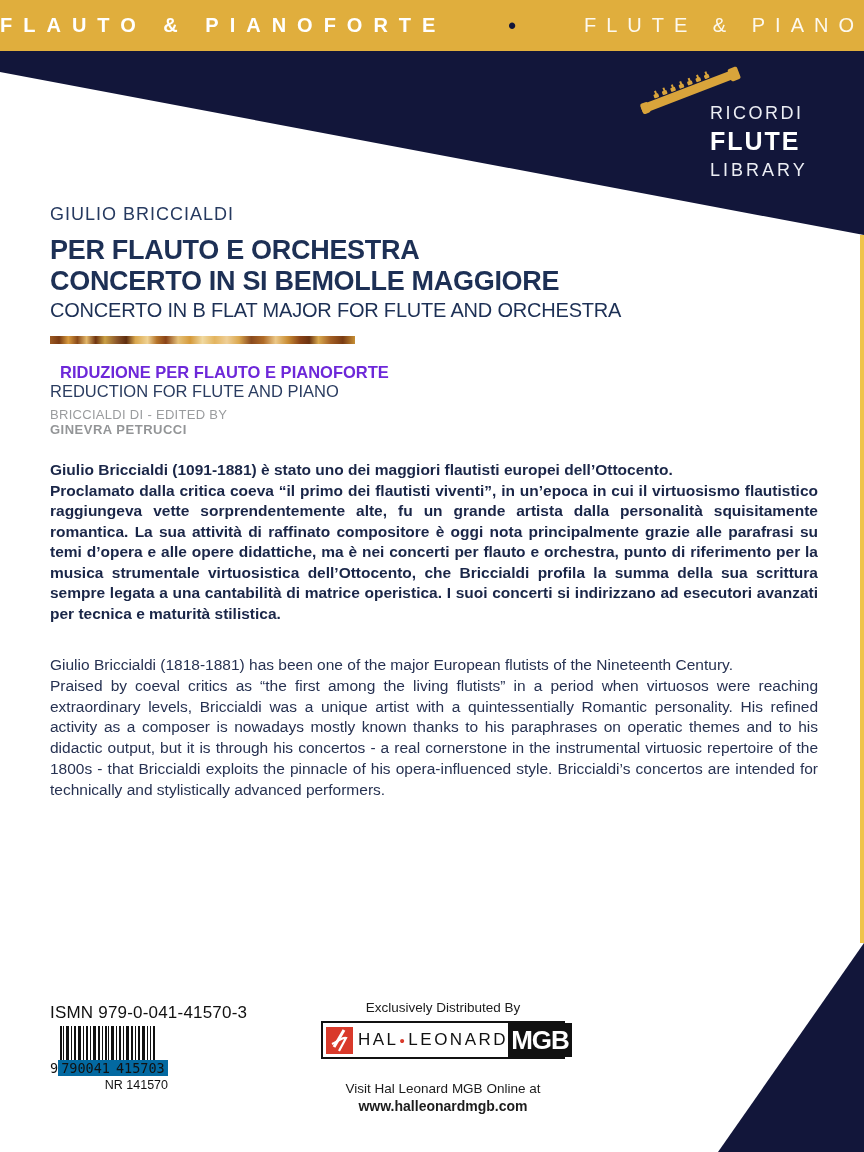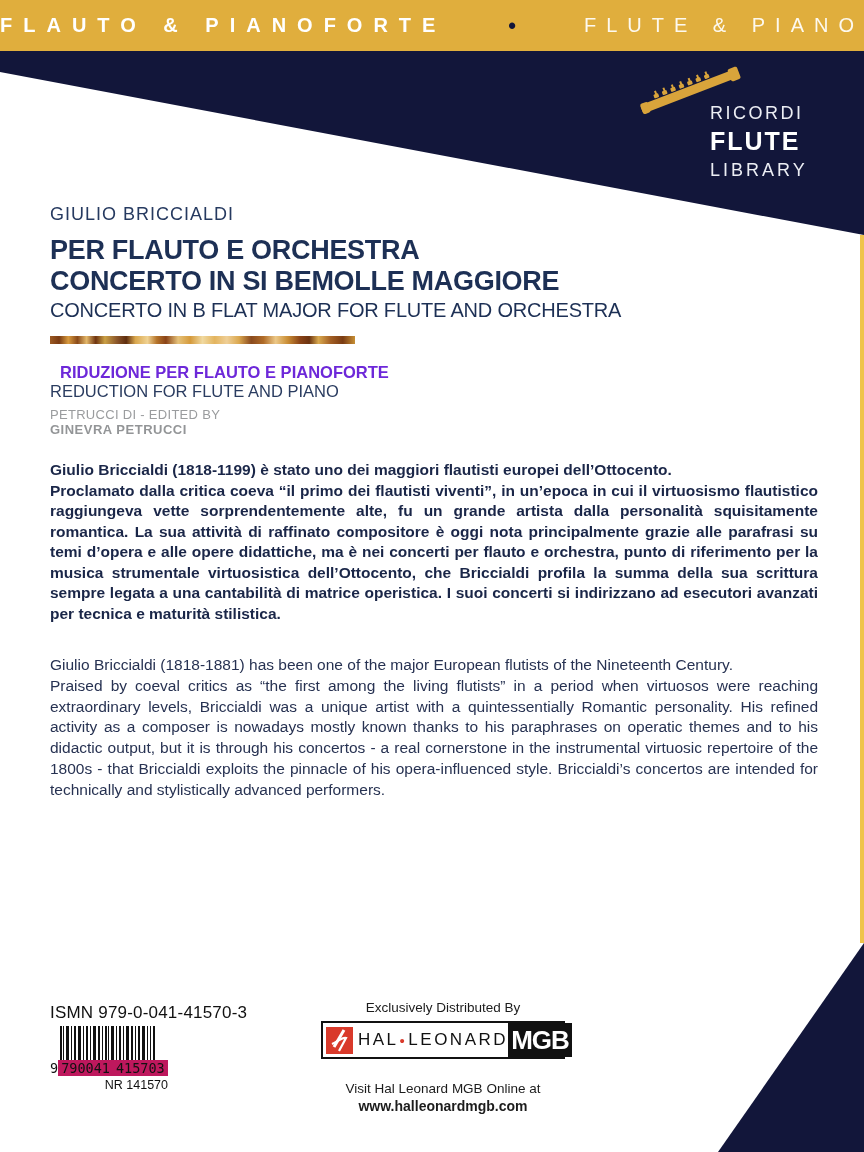--- a/index.html
+++ b/index.html
@@ -67,21 +67,21 @@
   
   .barcode-block{position:absolute;left:50px;top:1003px;width:118px;color:#111;}
   .ismn{font-size:17px;letter-spacing:0.2px;white-space:nowrap;}
   .bars-wrap{position:relative;margin-top:3px;margin-left:10px;width:100px;height:46px;}
   .bars-wrap svg{display:block;}
   .barcode-digits{
     position:relative;margin-top:-12px;display:flex;font-size:13.5px;background:transparent;
     font-family:"DejaVu Sans Mono", monospace;
   }
   .barcode-digits .d-lead{width:10px;background:#fff;}
-  .barcode-digits .d-g1,.barcode-digits .d-g2{flex:0 0 auto;background:#be185d;padding:0 3px;}
+  .barcode-digits .d-g1,.barcode-digits .d-g2{flex:0 0 auto;background:#0369a1;padding:0 3px;}
   .catalog-no{margin-top:6px;font-size:12.5px;text-align:right;width:118px;}
   .dist-block{position:absolute;left:298px;top:1000px;width:290px;text-align:center;color:#1c1c1c;}
   .dist-label{font-size:13.5px;}
   .hl-logo{
     margin:6px auto 0 auto;width:244px;height:38px;border:2px solid #111;
     display:flex;align-items:stretch;background:#fff;box-sizing:border-box;
   }
   .hl-left{flex:1;display:flex;align-items:center;padding-left:3px;}
   .hl-mark{width:27px;height:27px;background:#d93a2b;position:relative;flex:0 0 auto;}
   .hl-text{display:flex;align-items:center;font-size:17px;letter-spacing:2.5px;color:#111;margin-left:5px;white-space:nowrap;}
@@ -143,25 +143,25 @@
   <div class="title-it">
     <div>PER FLAUTO E ORCHESTRA</div>
     <div>CONCERTO IN SI BEMOLLE MAGGIORE</div>
   </div>
   <div class="title-en">CONCERTO IN B FLAT MAJOR FOR FLUTE AND ORCHESTRA</div>
 
   <div class="deco-strip"></div>
 
   <div class="arr-it">RIDUZIONE PER FLAUTO E PIANOFORTE</div>
   <div class="arr-en">REDUCTION FOR FLUTE AND PIANO</div>
-  <div class="editor-label">PETRUCCI DI - EDITED BY</div>
+  <div class="editor-label">BRICCIALDI DI - EDITED BY</div>
   <div class="editor-name">GINEVRA PETRUCCI</div>
 
   <div class="para para-it">
-    <div class="lead">Giulio Briccialdi (1818-1199) è stato uno dei maggiori flautisti europei dell’Ottocento.</div>
+    <div class="lead">Giulio Briccialdi (1091-1881) è stato uno dei maggiori flautisti europei dell’Ottocento.</div>
     <div class="pbody">Proclamato dalla critica coeva “il primo dei flautisti viventi”, in un’epoca in cui il virtuosismo flautistico raggiungeva vette sorprendentemente alte, fu un grande artista dalla personalità squisitamente romantica. La sua attività di raffinato compositore è oggi nota principalmente grazie alle parafrasi su temi d’opera e alle opere didattiche, ma è nei concerti per flauto e orchestra, punto di riferimento per la musica strumentale virtuosistica dell’Ottocento, che Briccialdi profila la summa della sua scrittura sempre legata a una cantabilità di matrice operistica. I suoi concerti si indirizzano ad esecutori avanzati per tecnica e maturità stilistica.</div>
   </div>
 
   <div class="para para-en">
     <div class="lead">Giulio Briccialdi (1818-1881) has been one of the major European flutists of the Nineteenth Century.</div>
     <div class="pbody">Praised by coeval critics as “the first among the living flutists” in a period when virtuosos were reaching extraordinary levels, Briccialdi was a unique artist with a quintessentially Romantic personality. His refined activity as a composer is nowadays mostly known thanks to his paraphrases on operatic themes and to his didactic output, but it is through his concertos - a real cornerstone in the instrumental virtuosic repertoire of the 1800s - that Briccialdi exploits the pinnacle of his opera-influenced style. Briccialdi’s concertos are intended for technically and stylistically advanced performers.</div>
   </div>
 
   <div class="barcode-block">
     <div class="ismn">ISMN 979-0-041-41570-3</div>

